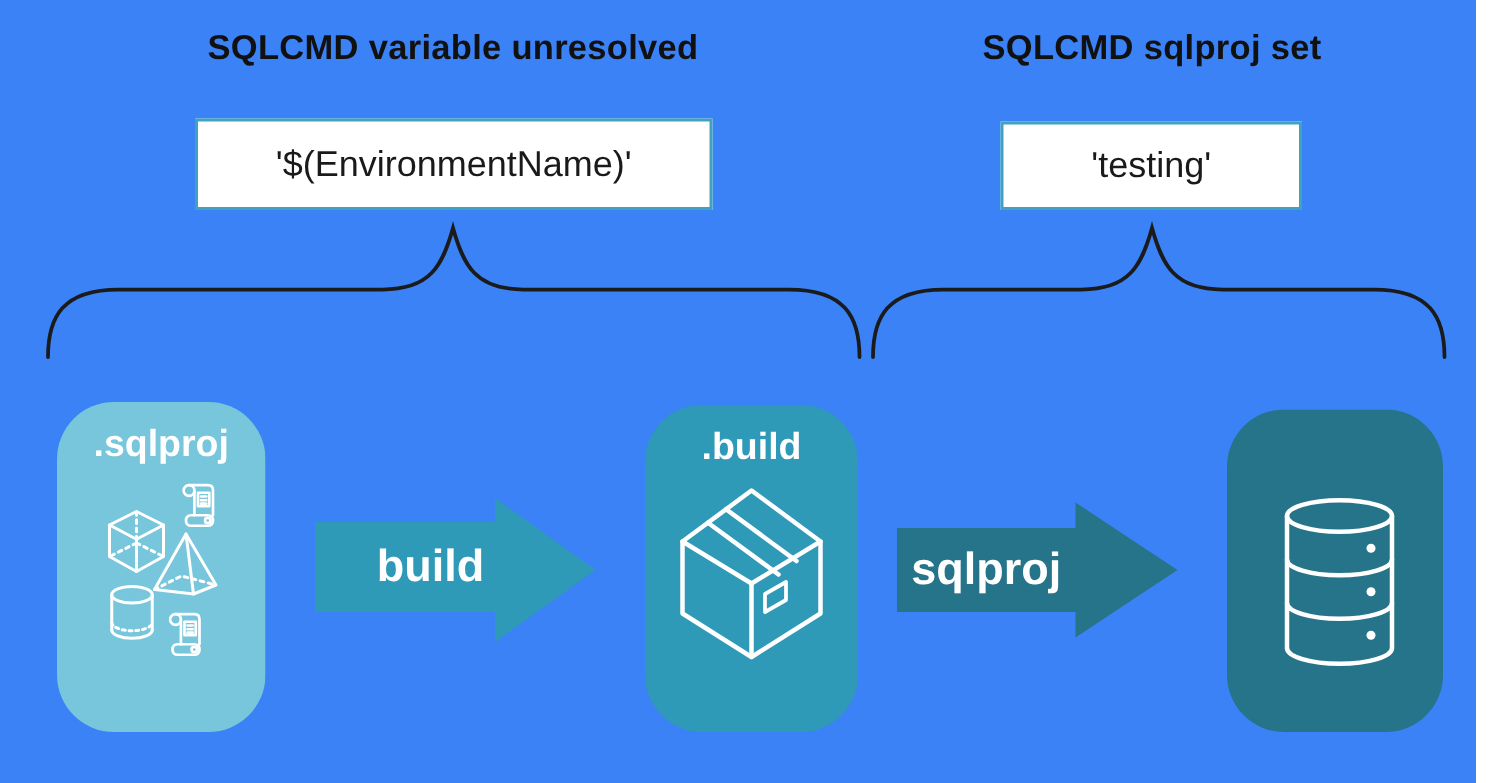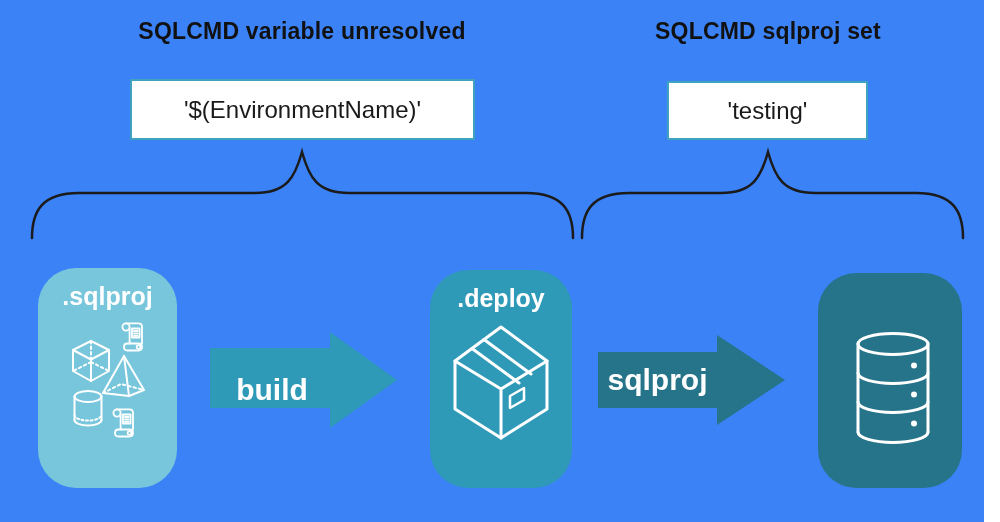--- a/index.html
+++ b/index.html
@@ -92,26 +92,26 @@
       <path d="M6.5,21.5 H17.5 Q21,21.5 21,25 Q21,28.5 17.5,28.5 H6.5 Q3,28.5 3,25 Q3,21.5 6.5,21.5 Z"></path>
       <circle cx="17.5" cy="25" r="1.8"></circle>
       <rect x="11" y="6.5" width="7.5" height="9"></rect>
       <path d="M13,9 H16.5 M13,11.5 H16.5 M13,13.8 H16.5"></path>
     </g>
   </svg>
 
   <svg class="abs" style="left:207px;top:331px;" width="192" height="98" viewBox="0 0 192 98">
     <polygon points="3,17 123,17 123,1 190,49 123,97 123,77 3,77" fill="#2e9ab8"></polygon>
   </svg>
-  <div class="abs arrow-label" style="left:210px;top:348px;width:124px;height:60px;margin-top:12px;">build</div>
+  <div class="abs arrow-label" style="left:225px;top:348px;width:124px;height:60px;">build</div>
 
   <svg class="abs" style="left:430px;top:270px;" width="142" height="218">
     <rect x="0" y="0" width="142" height="218" rx="38" ry="38" fill="#2e9ab8"></rect>
   </svg>
-  <div class="abs node-label" style="left:430px;top:284px;width:142px;">.deploy</div>
+  <div class="abs node-label" style="left:430px;top:284px;width:142px;">.build</div>
   <svg class="abs" style="left:451px;top:325px;" width="100" height="115" viewBox="0 0 100 115">
     <g class="oicon-thick">
       <path d="M50,2 L96,36 V84 L50,113 L4,84 V36 Z"></path>
       <path d="M4,36 L50,64 L96,36 M50,64 V113"></path>
       <path d="M21,23.5 L68,58 M33,14.5 L80,49"></path>
       <path d="M59,71 L73,63 V75 L59,83 Z" style="stroke-width:2.5"></path>
     </g>
   </svg>
 
   <svg class="abs" style="left:593px;top:333px;" width="195" height="94" viewBox="0 0 195 94">

